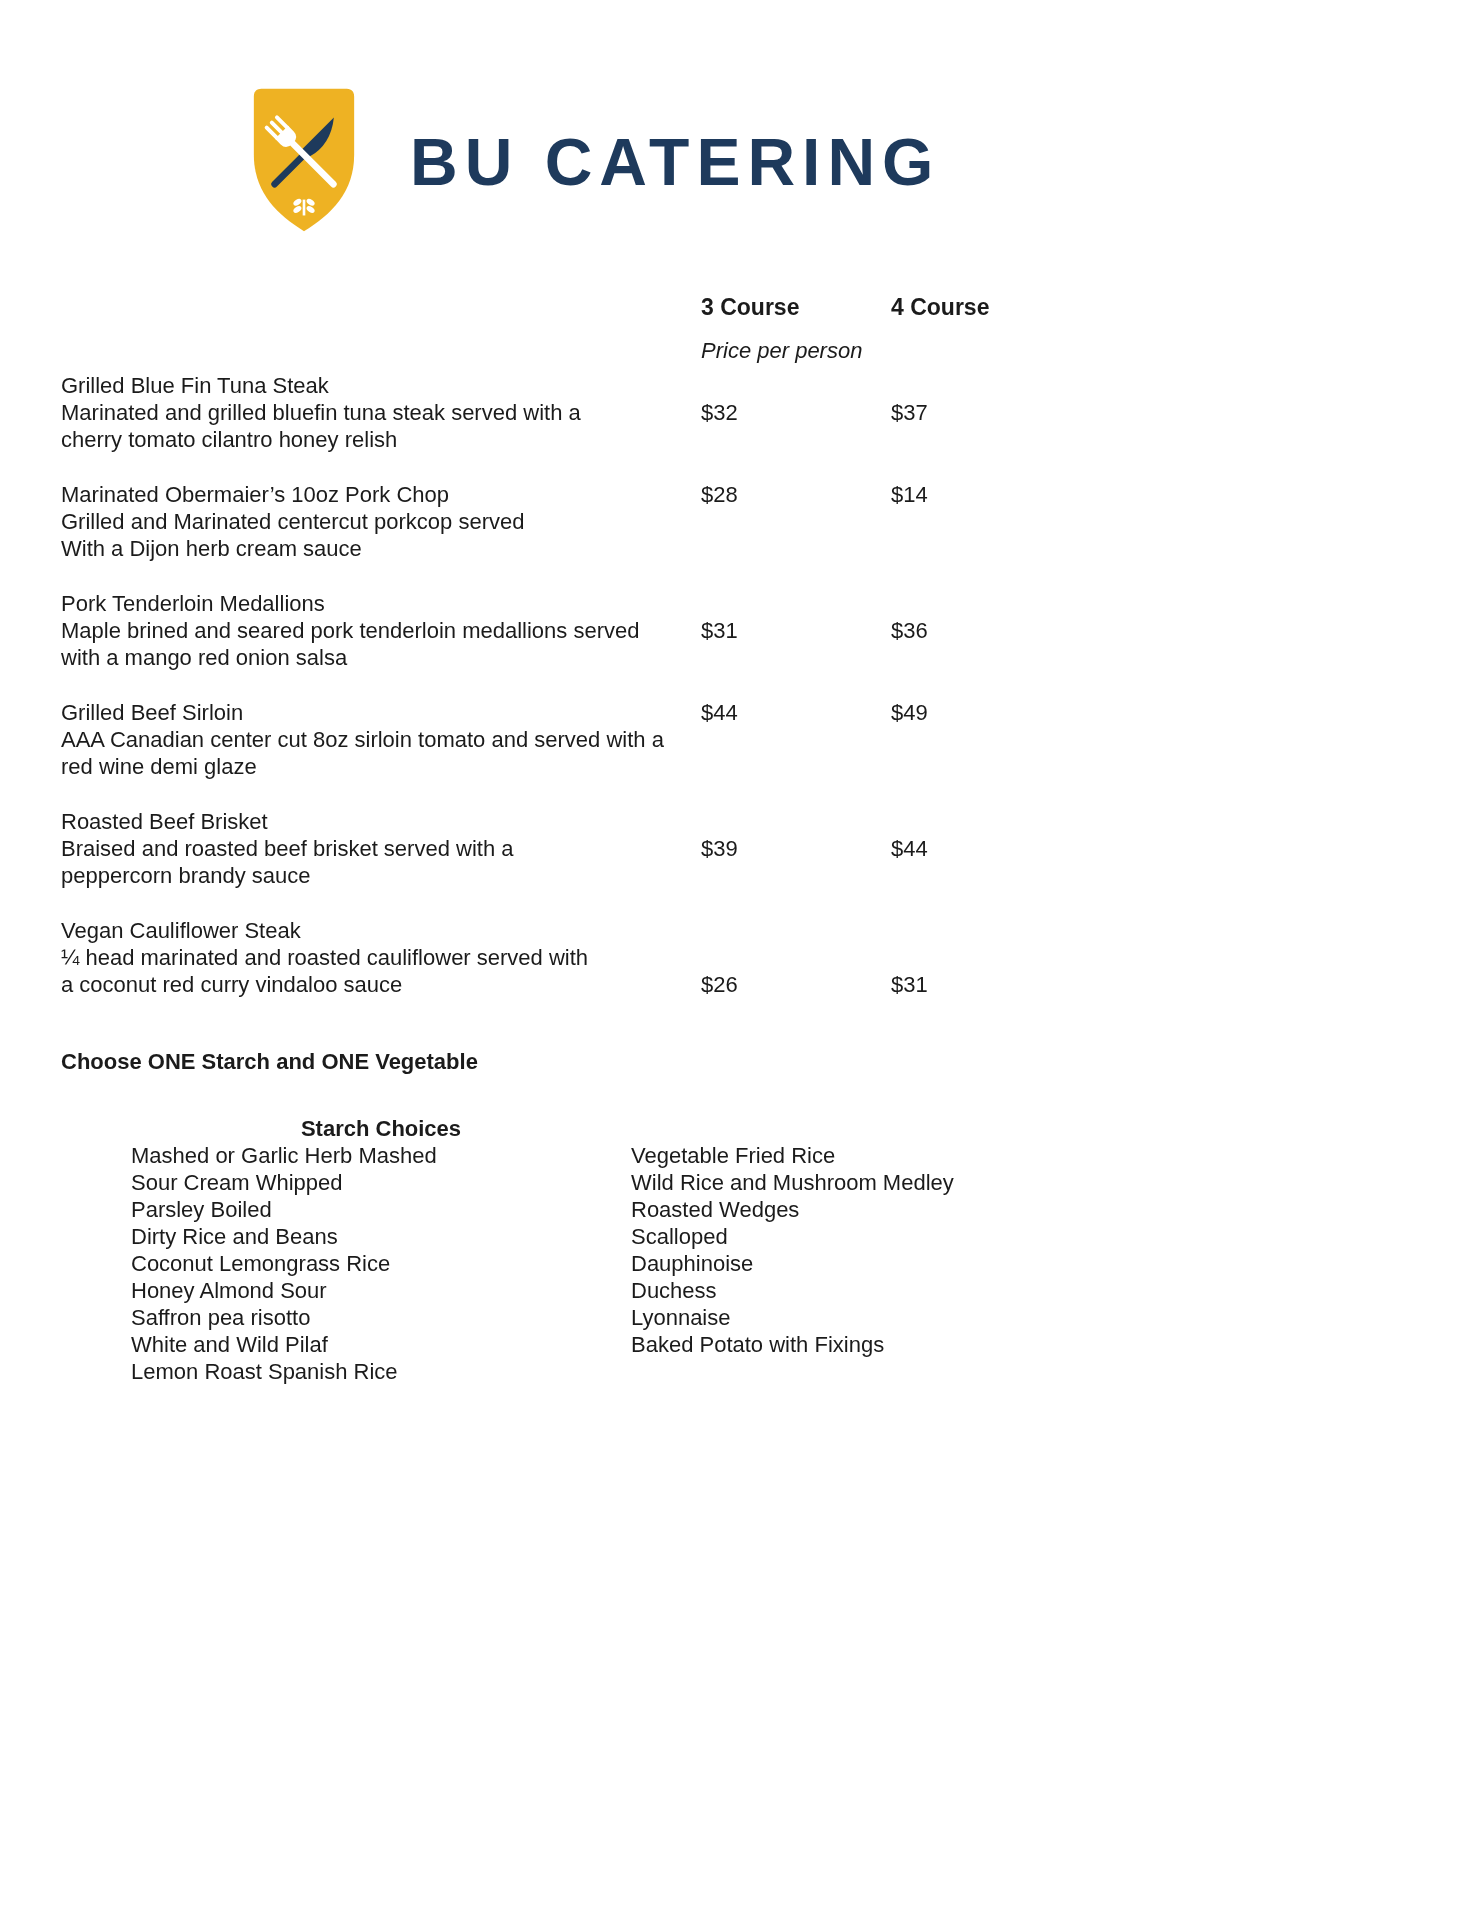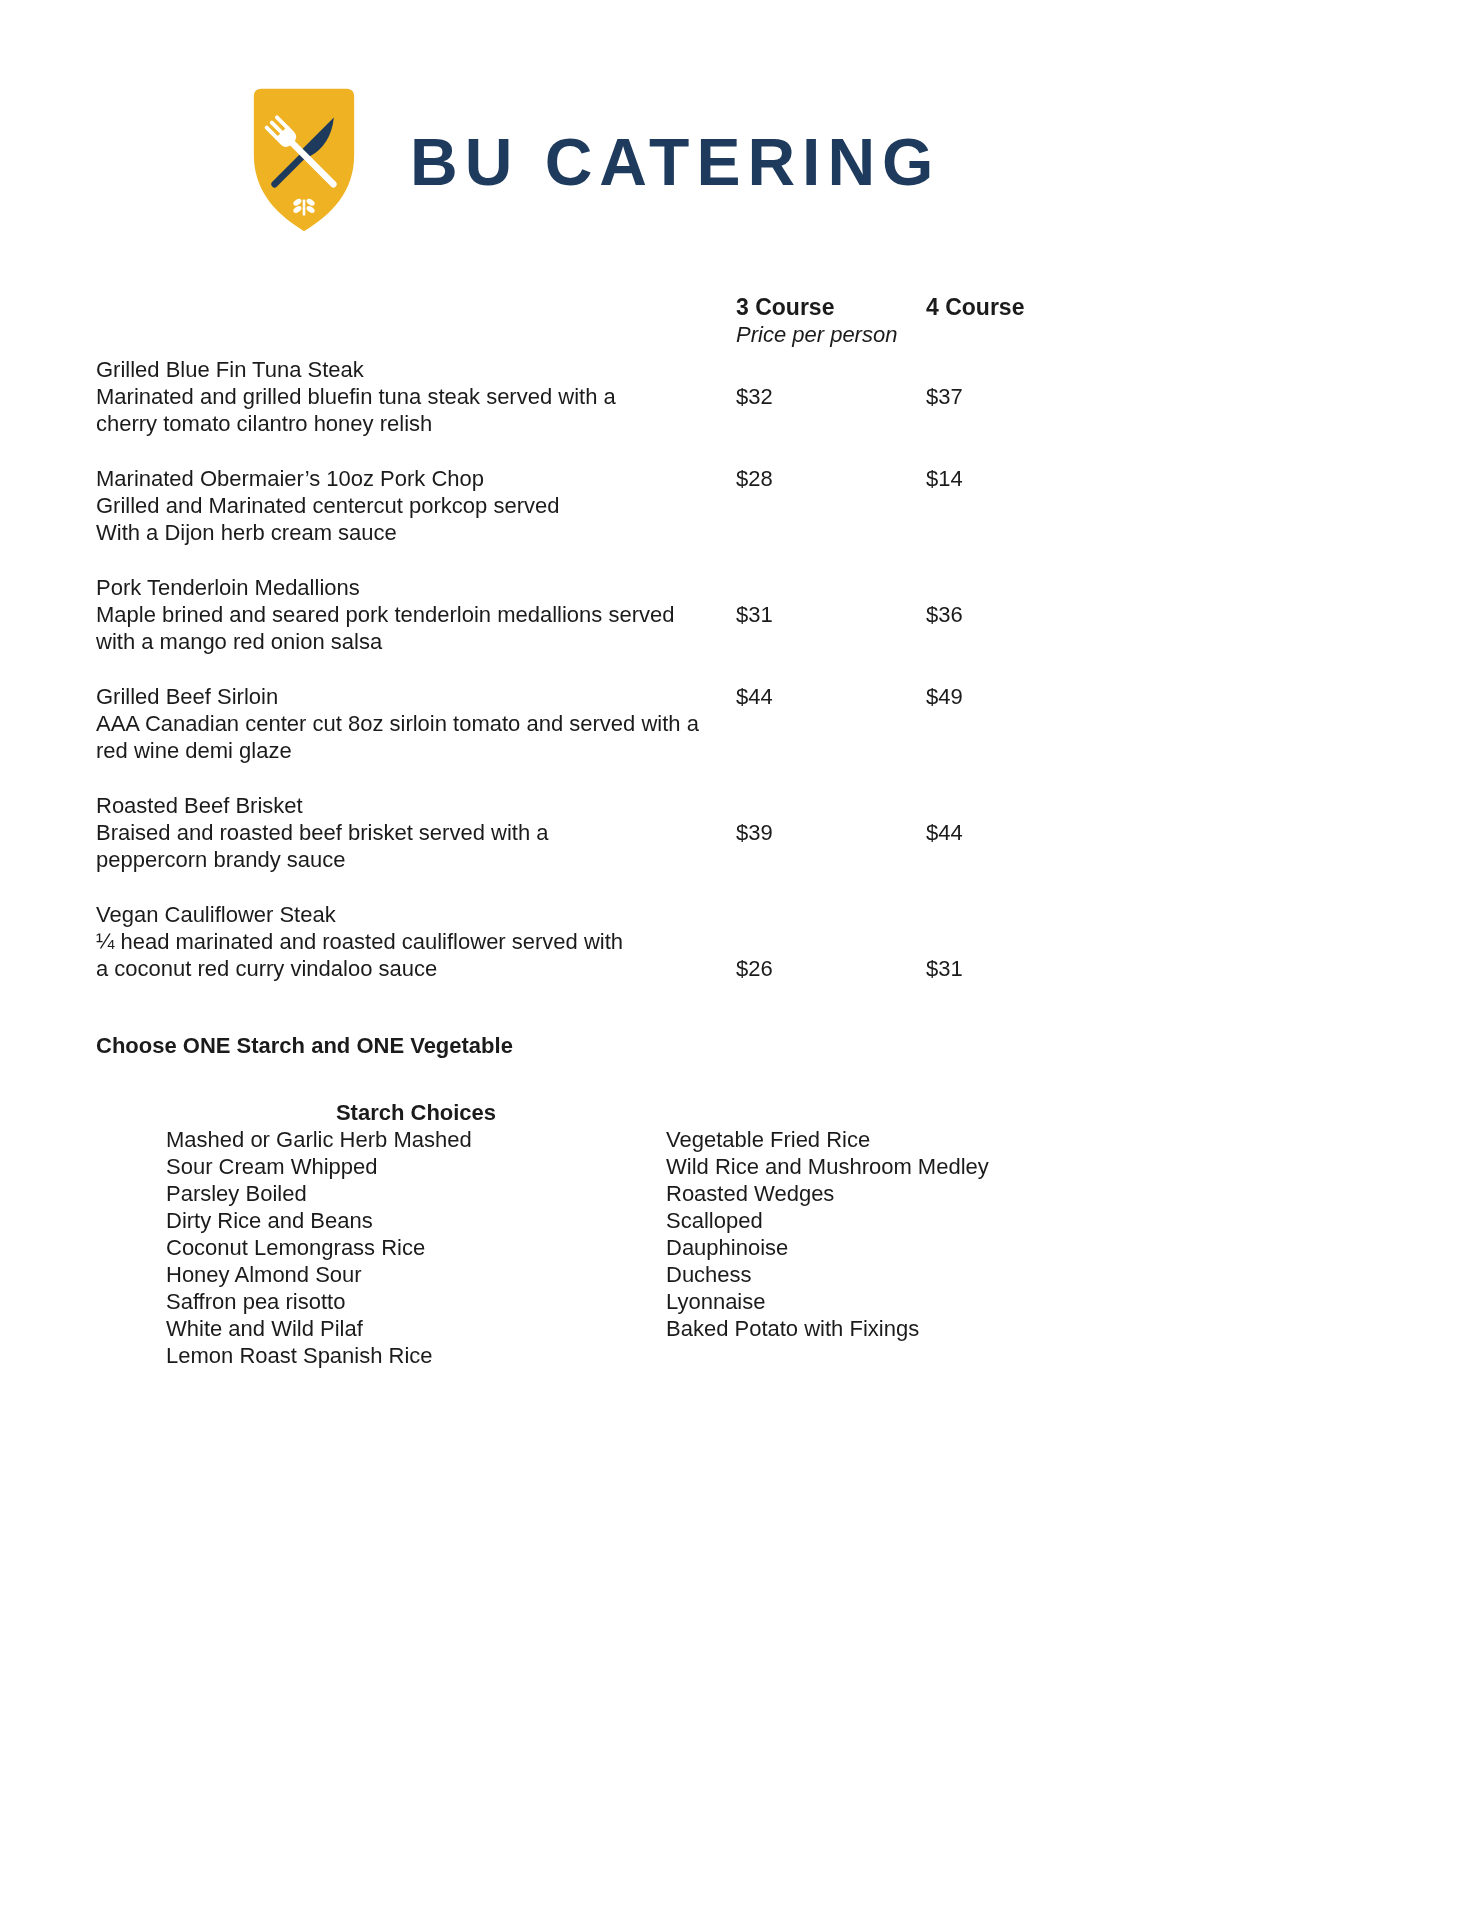--- a/index.html
+++ b/index.html
@@ -24,30 +24,30 @@
   .brand{
     font-size:66px;
     font-weight:600;
     color:#1e3a5c;
     letter-spacing:7px;
     white-space:nowrap;
     line-height:1;
   }
   
   .content{
-    padding:56px 0 0 96px;
+    padding:56px 0 0 61px;
     font-size:22px;
     line-height:27px;
   }
   .pricing-grid{
     display:grid;
     grid-template-columns:640px 190px 190px;
   }
   .col-header{font-weight:700;font-size:23px;}
-  .price-note{font-style:italic;}
+  .price-note{font-style:italic;margin-top:16px;}
   .menu-items{margin-top:8px;}
   .item{
     display:grid;
     grid-template-columns:640px 190px 190px;
     margin-bottom:28px;
   }
   .cell{min-height:27px;}
   .cell.name{font-weight:400;}
   .cell.price{}
   .choose-line{

